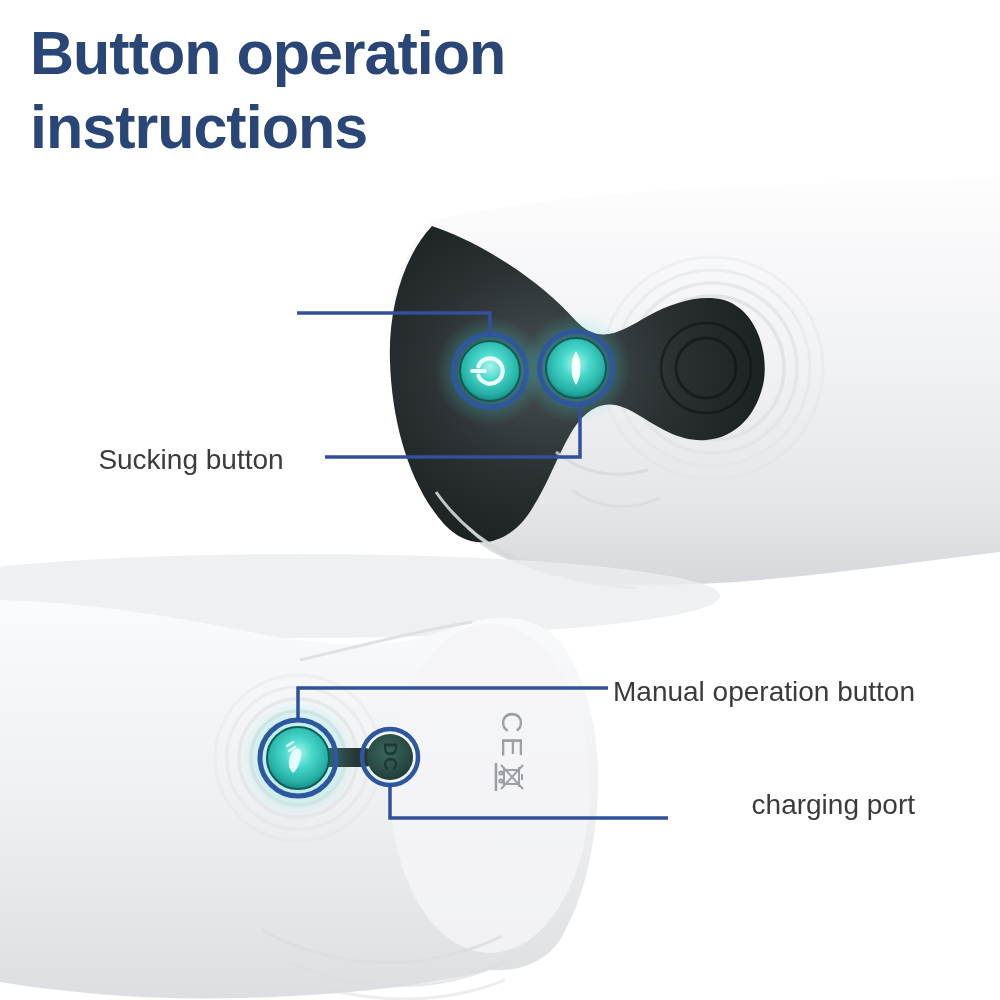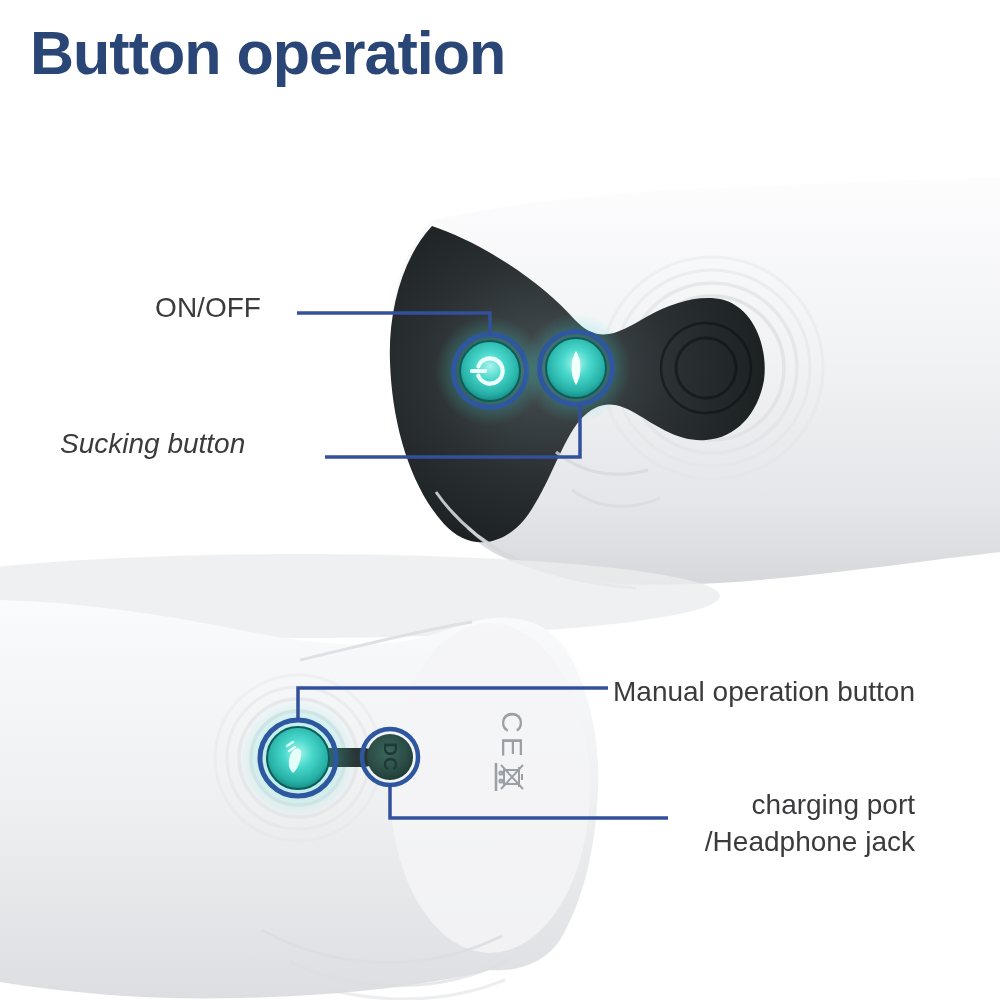--- a/index.html
+++ b/index.html
@@ -13,21 +13,21 @@
     font-size:61px;font-weight:bold;line-height:74px;
     letter-spacing:-1px;
     margin-top:8px;
   }
   .callout{
     position:absolute;color:#3b3b3d;font-size:28px;line-height:37px;
     white-space:nowrap;
     text-align:center;
   }
   .co-onoff{left:78px;top:289px;width:260px;text-align:center;}
-  .co-suck{left:60px;top:425px;width:262px;text-align:left;font-style:italic;}
+  .co-suck{left:60px;top:441px;width:262px;text-align:center;}
   .co-manual{left:613px;top:673px;}
   .co-charge{left:655px;top:786px;width:260px;text-align:right;}
 </style>
 </head>
 <body>
 
 <div id="stage">
 
   <svg id="device-art" width="1000" height="1000" viewBox="0 0 1000 1000">
     <defs>
@@ -189,32 +189,31 @@
     <g fill="none" stroke="#32509c" stroke-width="3.5">
       <path d="M 297 313 L 490 313 L 490 336"></path>
       <path d="M 325 457 L 580 457 L 580 404"></path>
       <path d="M 298 721 L 298 688 L 608 688"></path>
       <path d="M 390 784 L 390 818 L 668 818"></path>
     </g>
   </svg>
 
   <div class="title" style="color:#294677;">
     <div>Button operation</div>
+    <div>instructions</div>
   </div>
 
   <div class="callout co-onoff">
-    <div>ON/OFF</div>
   </div>
 
   <div class="callout co-suck">
     <span>Sucking button</span>
   </div>
 
   <div class="callout co-manual">
     <span>Manual operation button</span>
   </div>
 
   <div class="callout co-charge">
     <div>charging port</div>
-    <div>/Headphone jack</div>
   </div>
 
 </div>
 
 </body></html>

